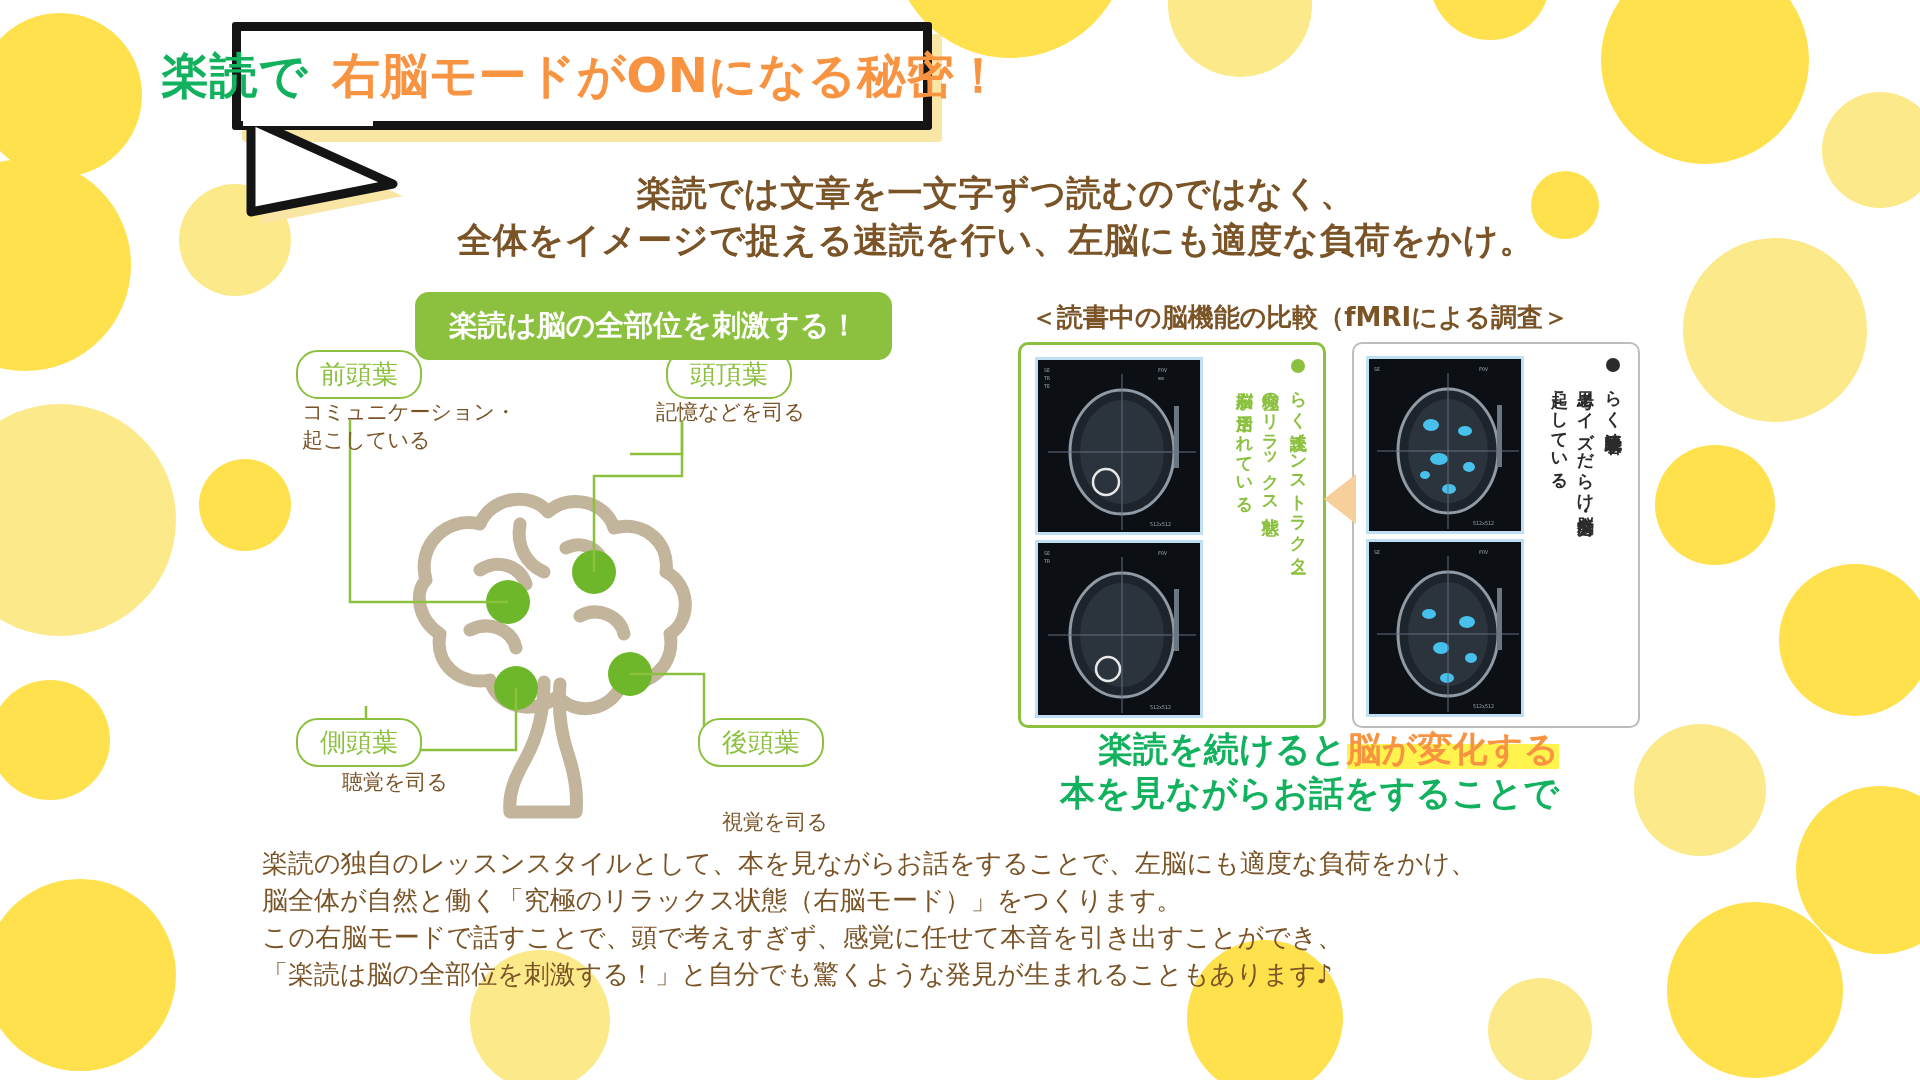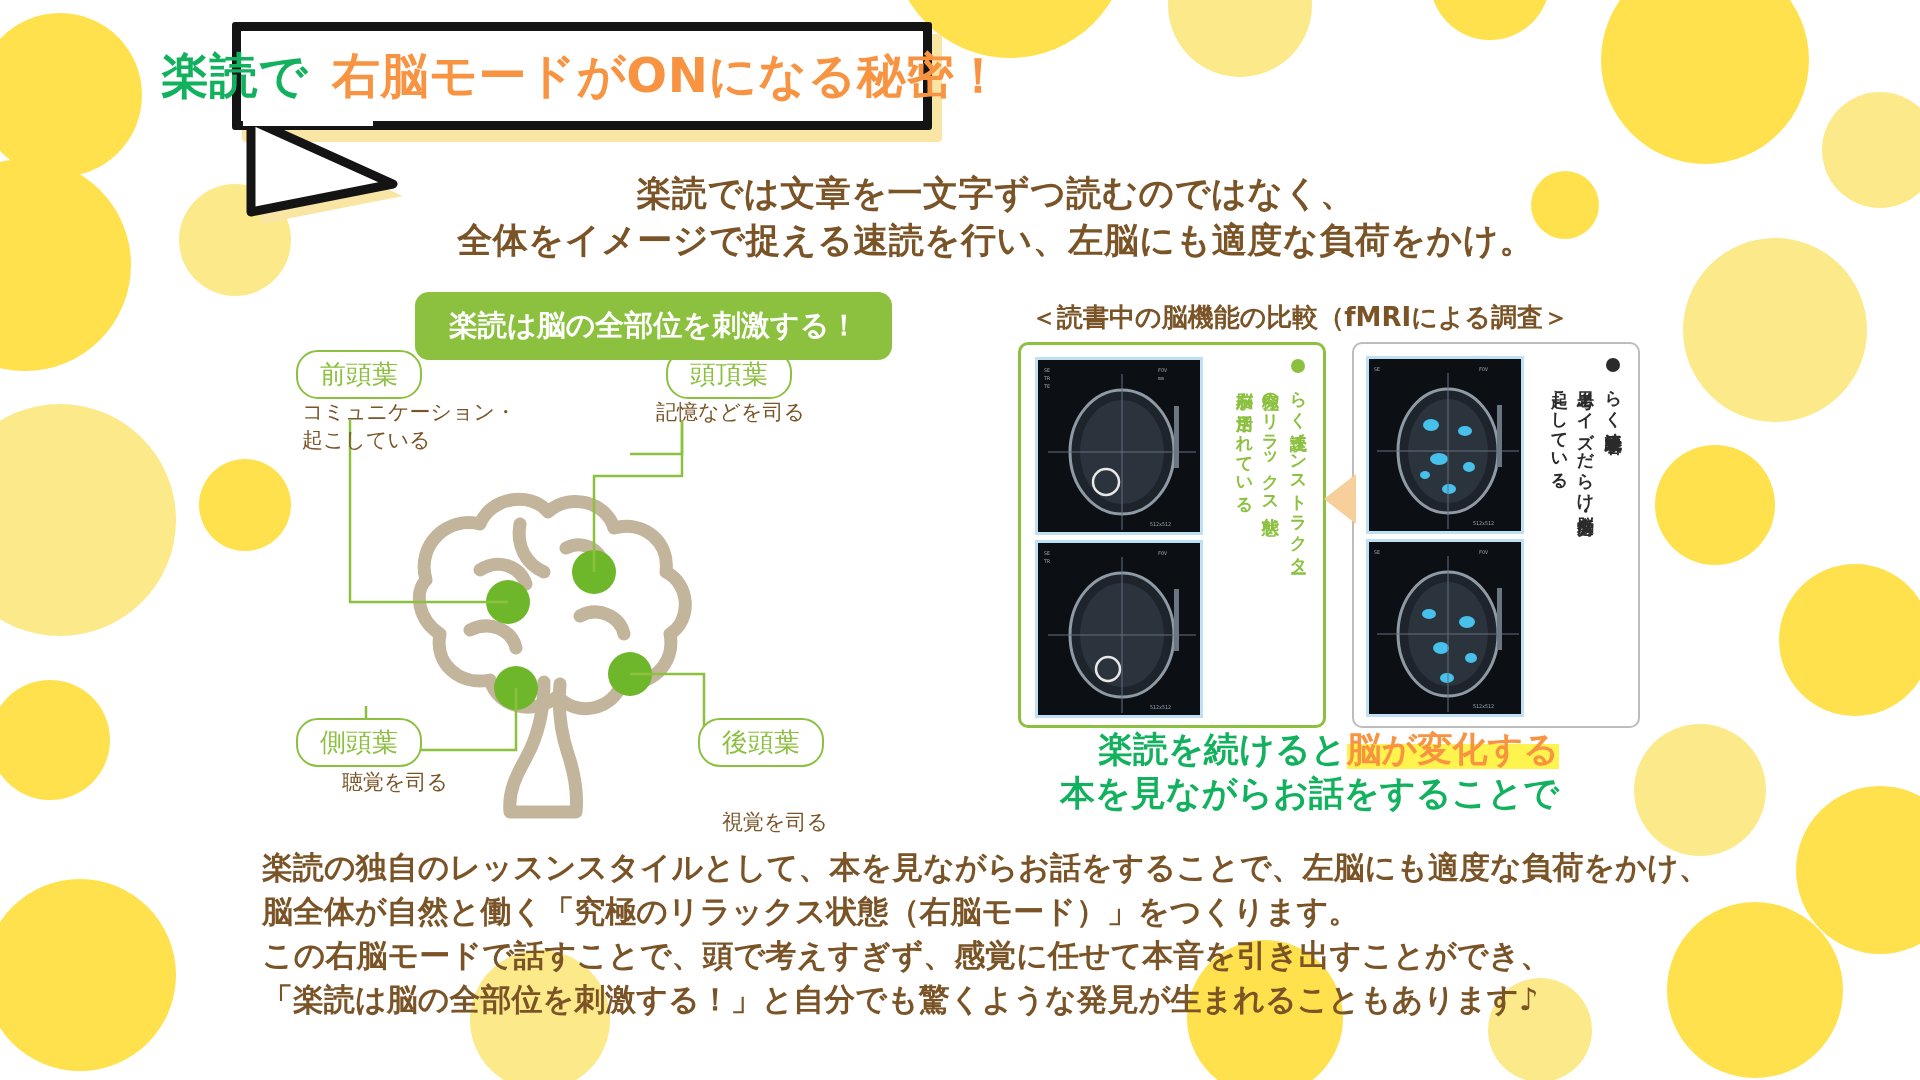--- a/index.html
+++ b/index.html
@@ -101,21 +101,21 @@
     font-size:35px;font-weight:700;line-height:1.25;color:#12b15e;
     font-family:"DejaVu Sans","Liberation Sans",sans-serif;white-space:nowrap;text-align:right;
   }
   #conclusion .hl{
     color:#f89441;background:linear-gradient(to top,#fff34d 0%,#fff34d 62%,transparent 62%);
   }
 
   
   #bottom-text{
     position:absolute;left:262px;top:845px;width:1500px;z-index:5;
-    color:#7a5427;font-size:31px;font-weight:700;line-height:1.42;
+    color:#7a5427;font-size:26px;font-weight:400;line-height:1.42;
     font-family:"DejaVu Sans","Liberation Sans",sans-serif;
   }
 </style>
 </head>
 <body>
 
 <div id="stage">
 
   <div id="dots-layer">
       <div class="dot" style="left: 892px; top: -178px; width: 236px; height: 236px; background: rgb(255, 225, 77);"></div>

